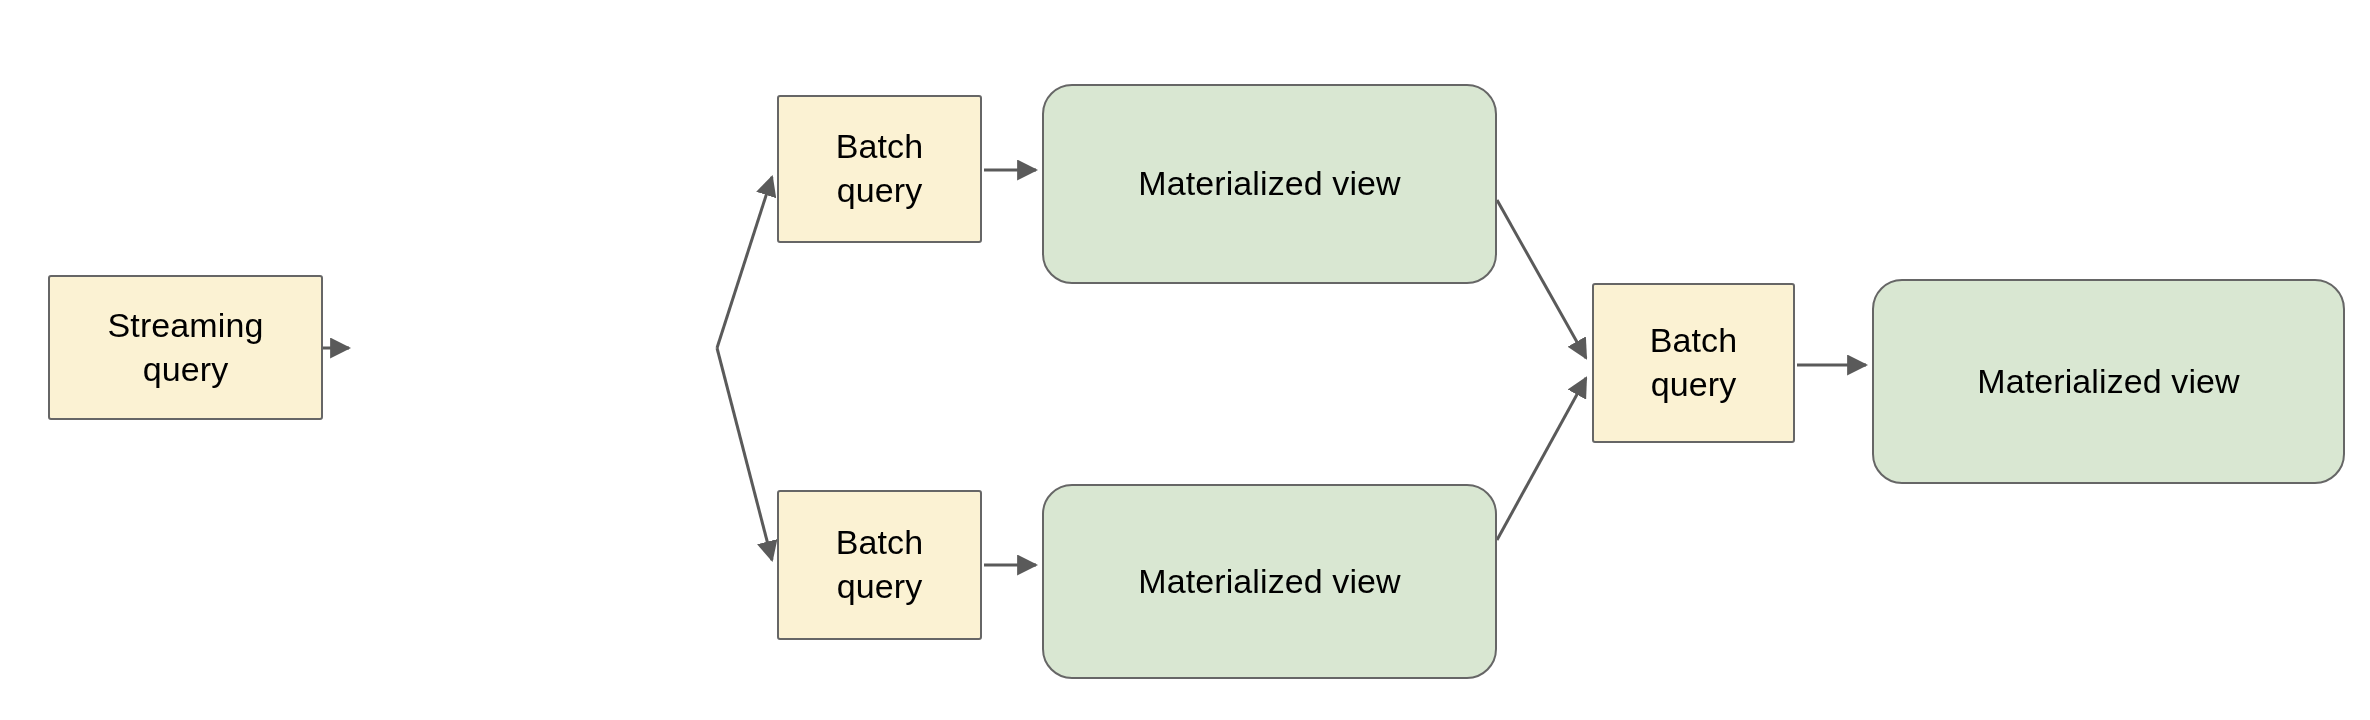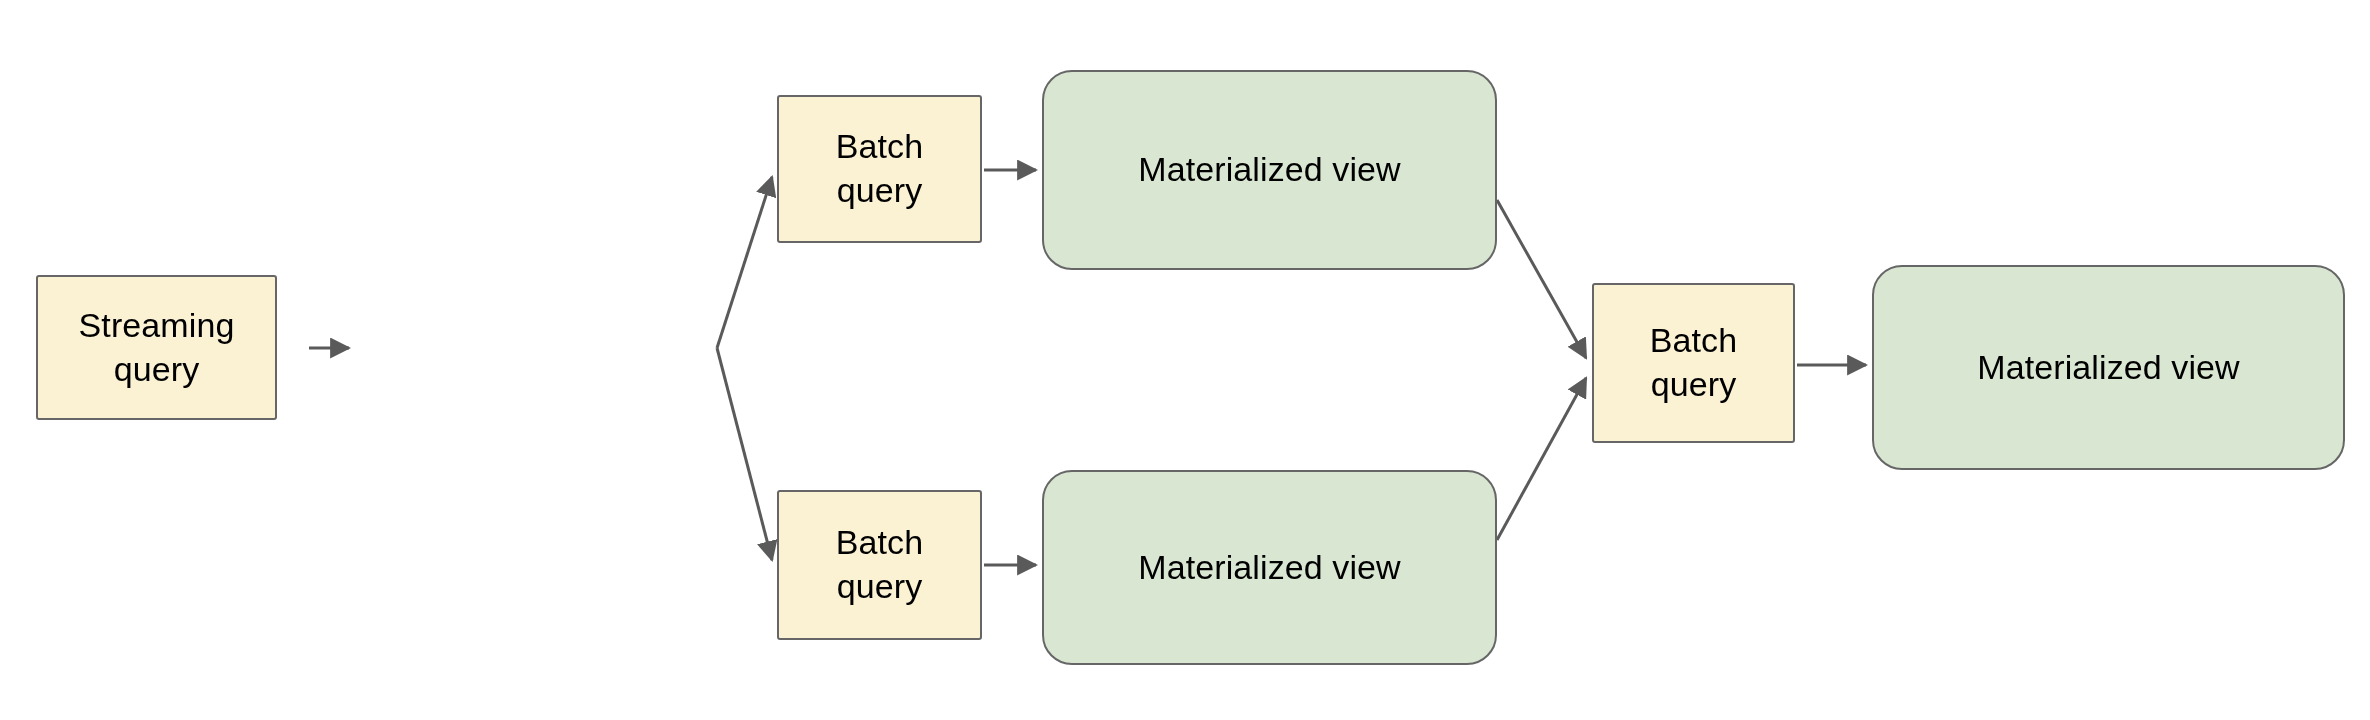--- a/index.html
+++ b/index.html
@@ -39,20 +39,21 @@
     white-space: pre-line;
     z-index: 2;
   }
   .node-query {
     background: #fbf2d3;
     border-radius: 3px;
   }
   .node-store {
     background: #d9e7d2;
     border-radius: 30px;
+    margin-top: 14px;
   }
   .node-label {
     display: block;
     white-space: pre-line;
     padding: 0 6px;
   }
 </style>
 </head>
 <body>
 
@@ -75,21 +76,21 @@
 
     <line x1="984" y1="565" x2="1036" y2="565" stroke="#5a5a5a" stroke-width="3" marker-end="url(#arrowhead)"></line>
 
     <line x1="1497" y1="200" x2="1586" y2="358" stroke="#5a5a5a" stroke-width="3" marker-end="url(#arrowhead)"></line>
 
     <line x1="1497" y1="540" x2="1586" y2="378" stroke="#5a5a5a" stroke-width="3" marker-end="url(#arrowhead)"></line>
 
     <line x1="1797" y1="365" x2="1866" y2="365" stroke="#5a5a5a" stroke-width="3" marker-end="url(#arrowhead)"></line>
   </svg>
 
-  <div class="node node-query" style="left: 36px; top: 275px; width: 241px; height: 145px; background: rgb(251, 242, 211); border-color: rgb(102, 102, 102); color: rgb(0, 0, 0);">
+  <div class="node node-query" style="left: 48px; top: 275px; width: 275px; height: 145px; background: rgb(251, 242, 211); border-color: rgb(102, 102, 102); color: rgb(0, 0, 0);">
     <span class="node-label">Streaming
 query</span>
   </div>
 
 
   <div class="node node-query" style="left: 777px; top: 95px; width: 205px; height: 148px; background: rgb(251, 242, 211); border-color: rgb(102, 102, 102); color: rgb(0, 0, 0);">
     <span class="node-label">Batch
 query</span>
   </div>
 

